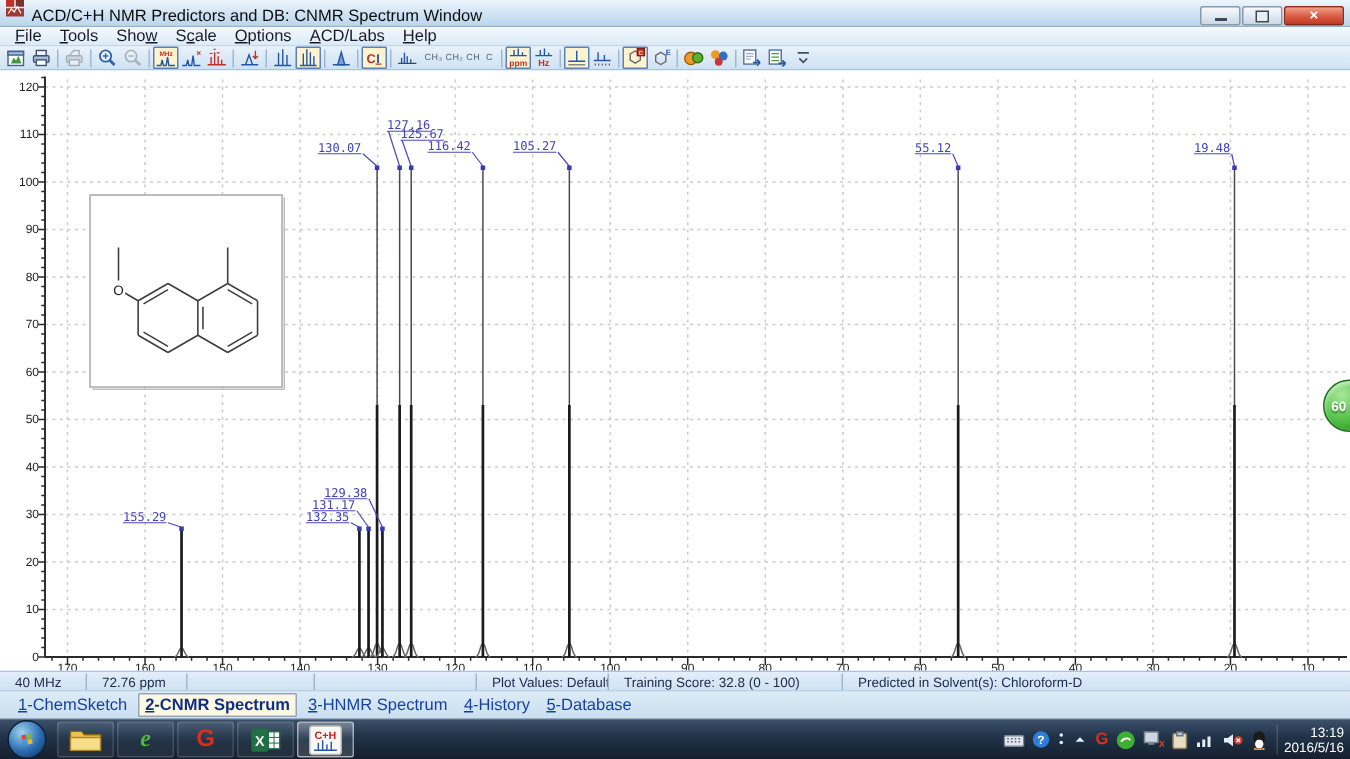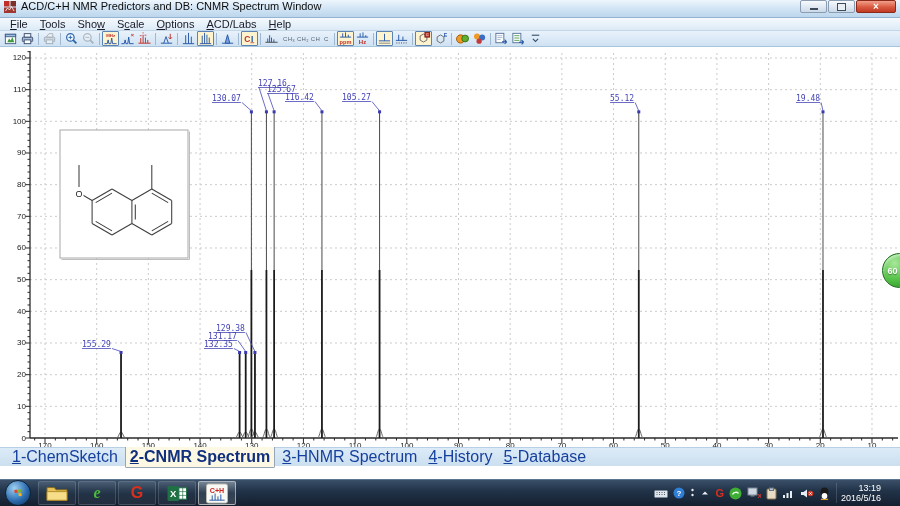--- a/index.html
+++ b/index.html
@@ -1,21 +1,21 @@
 <!DOCTYPE html>
 <html><head>
 <meta charset="utf-8">
 <style>
   html,body{margin:0;padding:0;width:900px;height:506px;overflow:hidden;background:#000;
             font-family:"Liberation Sans",sans-serif;-webkit-font-smoothing:antialiased;}
   .screen{position:relative;width:900px;height:506px;background:#cfe0f0;}
   .window{position:absolute;top:0;left:0;width:900px;height:479px;background:#fff;}
 
   
-  .titlebar{height:18px;display:flex;align-items:flex-start;padding:0 2px 0 3px;
+  .titlebar{height:18px;display:flex;align-items:flex-end;padding:0 2px 0 3px;
     background:linear-gradient(#eef6fd,#cfe3f4 55%,#bcd6ec);border-bottom:1px solid #96b4d2;box-sizing:border-box;}
   .titlebar .title{font-size:11px;color:#0c0c0c;margin-left:4px;flex:1;white-space:nowrap;overflow:hidden;}
   .winbtns{display:flex;gap:1px;margin-right:2px;}
   .wb{height:13px;border-radius:2px;border:1px solid #8a9cb2;box-sizing:border-box;
       display:flex;align-items:center;justify-content:center;padding:0;cursor:default;
       background:linear-gradient(#f7fafd,#ccd9e8);}
   .wb.min,.wb.max{width:27px;}
   .wb.close{width:40px;background:linear-gradient(#f2a08c,#d95a40 55%,#c03a24);border-color:#8c2a1a;}
   .wb .dash{width:8px;height:2px;background:#3c4a5a;margin-top:5px;}
   .wb .rest{width:7px;height:6px;border:1px solid #3c4a5a;background:#e8eef4;}
@@ -59,42 +59,42 @@
   
   .statusbar{height:13px;background:linear-gradient(#e3eefa,#cfe2f3);display:flex;align-items:center;
              border-top:1px solid #a8c3dc;box-sizing:border-box;}
   .seg{font-size:9px;line-height:12px;color:#1b2a4a;padding-left:10px;box-sizing:border-box;
        border-right:1px solid #9fb8cf;height:11px;white-space:nowrap;overflow:hidden;}
   .seg:last-child{border-right:none;flex:1;}
 
   
   .tabbar{height:19px;background:linear-gradient(#dcebf7,#cbdff0);display:flex;align-items:center;
           padding-left:8px;border-top:1px solid #b8cfe4;box-sizing:border-box;}
-  .tab{font-size:16px;color:#16409e;padding:1px 4px;margin-right:3px;cursor:default;white-space:nowrap;}
+  .tab{font-size:11px;color:#16409e;padding:1px 4px;margin-right:3px;cursor:default;white-space:nowrap;}
   .tab u{text-decoration:underline;}
   .tab.active{background:#fdf8e3;border:1px solid #97a5b8;border-radius:1px;color:#10307e;font-weight:bold;}
 
   
   .taskbar{position:absolute;left:0;top:479px;width:900px;height:27px;
            background:linear-gradient(#3a5068,#22344a 40%,#141f2e);display:flex;align-items:center;
            border-top:1px solid #5a7590;box-sizing:border-box;}
   .orb{width:24px;height:24px;border-radius:50%;margin:0 6px 0 5px;flex:0 0 auto;
        background:radial-gradient(circle at 35% 30%,#9fd0f0,#2b6cb0 55%,#143a62 90%);
        border:1px solid #0d2238;display:flex;align-items:center;justify-content:center;}
   .tapp{width:38px;height:24px;margin:0 1px;border:1px solid rgba(255,255,255,.14);border-radius:2px;
         background:linear-gradient(rgba(255,255,255,.10),rgba(255,255,255,.02) 55%,rgba(255,255,255,.06));
         display:flex;align-items:center;justify-content:center;box-sizing:border-box;}
   .tapp.active{border-color:rgba(255,255,255,.5);
         background:linear-gradient(rgba(255,255,255,.32),rgba(255,255,255,.08) 50%,rgba(255,255,255,.16));}
   .tb-e{font-size:16px;font-weight:bold;color:#4db83a;font-family:"Liberation Serif",serif;font-style:italic;}
   .tb-g{font-size:16px;font-weight:bold;color:#d8301c;}
   .tray{margin-left:auto;display:flex;align-items:center;gap:5px;padding-right:6px;}
   .tri{display:flex;align-items:center;justify-content:center;}
   .tr-g{font-size:11px;font-weight:bold;color:#d8301c;}
-  .clock{color:#fff;font-size:9px;line-height:10px;text-align:right;padding:0 19px 0 4px;border-left:1px solid rgba(255,255,255,.15);}
+  .clock{color:#fff;font-size:9px;line-height:10px;text-align:right;padding:0 4px 0 4px;border-left:1px solid rgba(255,255,255,.15);}
 </style>
 </head>
 <body>
 
 <div class="screen">
   <div class="window">
 
     <div class="titlebar">
       <span>
         <svg width="14" height="14" viewBox="0 0 14 14">
@@ -621,20 +621,29 @@
             <text class="pl" x="796" y="54">19.48</text>
             <line class="leader" x1="796" y1="55.5" x2="820.1" y2="55.5"></line>
             <line class="leader" x1="821.1" y1="55.5" x2="822.9927240000001" y2="63.82990000000001"></line>
           </g>
         </svg>
       <div class="ball">
           <span>60</span>
         </div>
     </div>
 
+    <div class="statusbar" id="statusbar">
+        <div class="seg" style="width: 58px;">40 MHz</div>
+        <div class="seg" style="width: 67px;">72.76 ppm</div>
+        <div class="seg" style="width: 85px;"></div>
+        <div class="seg" style="width: 108px;"></div>
+        <div class="seg" style="width: 88px;">Plot Values: Default</div>
+        <div class="seg" style="width: 156px;">Training Score:   32.8 (0 - 100)</div>
+        <div class="seg">Predicted in Solvent(s): Chloroform-D</div>
+      </div>
     <div class="tabbar" id="tabbar">
         <span class="tab"><u>1</u>-ChemSketch</span>
         <span class="tab active"><u>2</u>-CNMR Spectrum</span>
         <span class="tab"><u>3</u>-HNMR Spectrum</span>
         <span class="tab"><u>4</u>-History</span>
         <span class="tab"><u>5</u>-Database</span>
       </div>
   </div>
 
   <div class="taskbar" id="taskbar">

